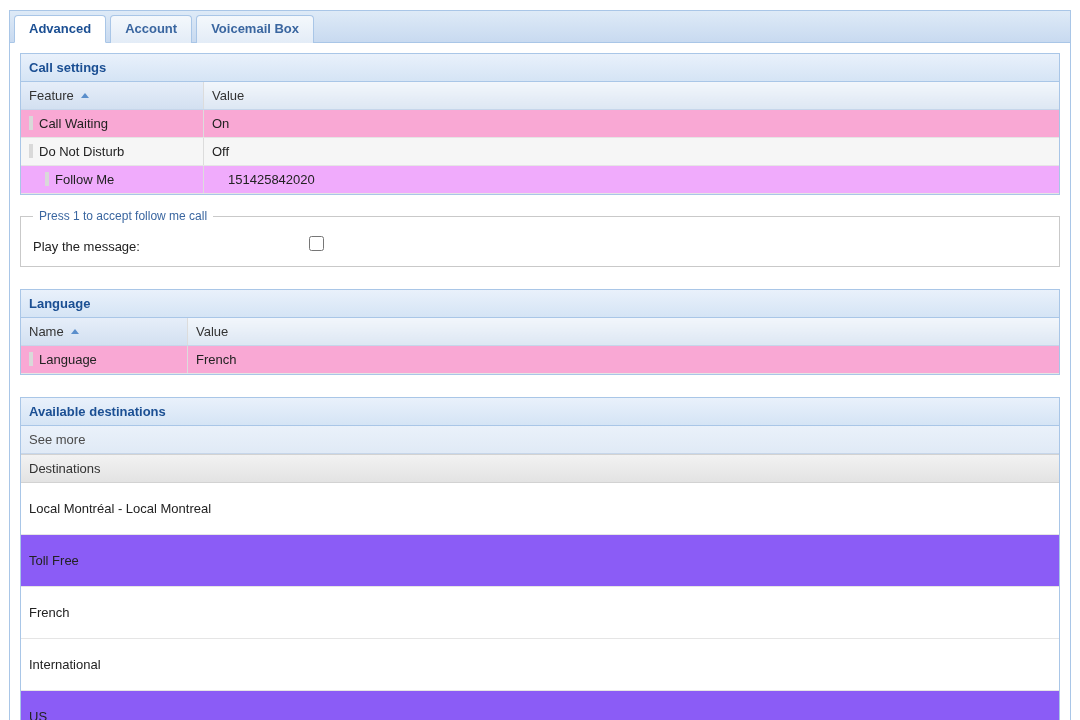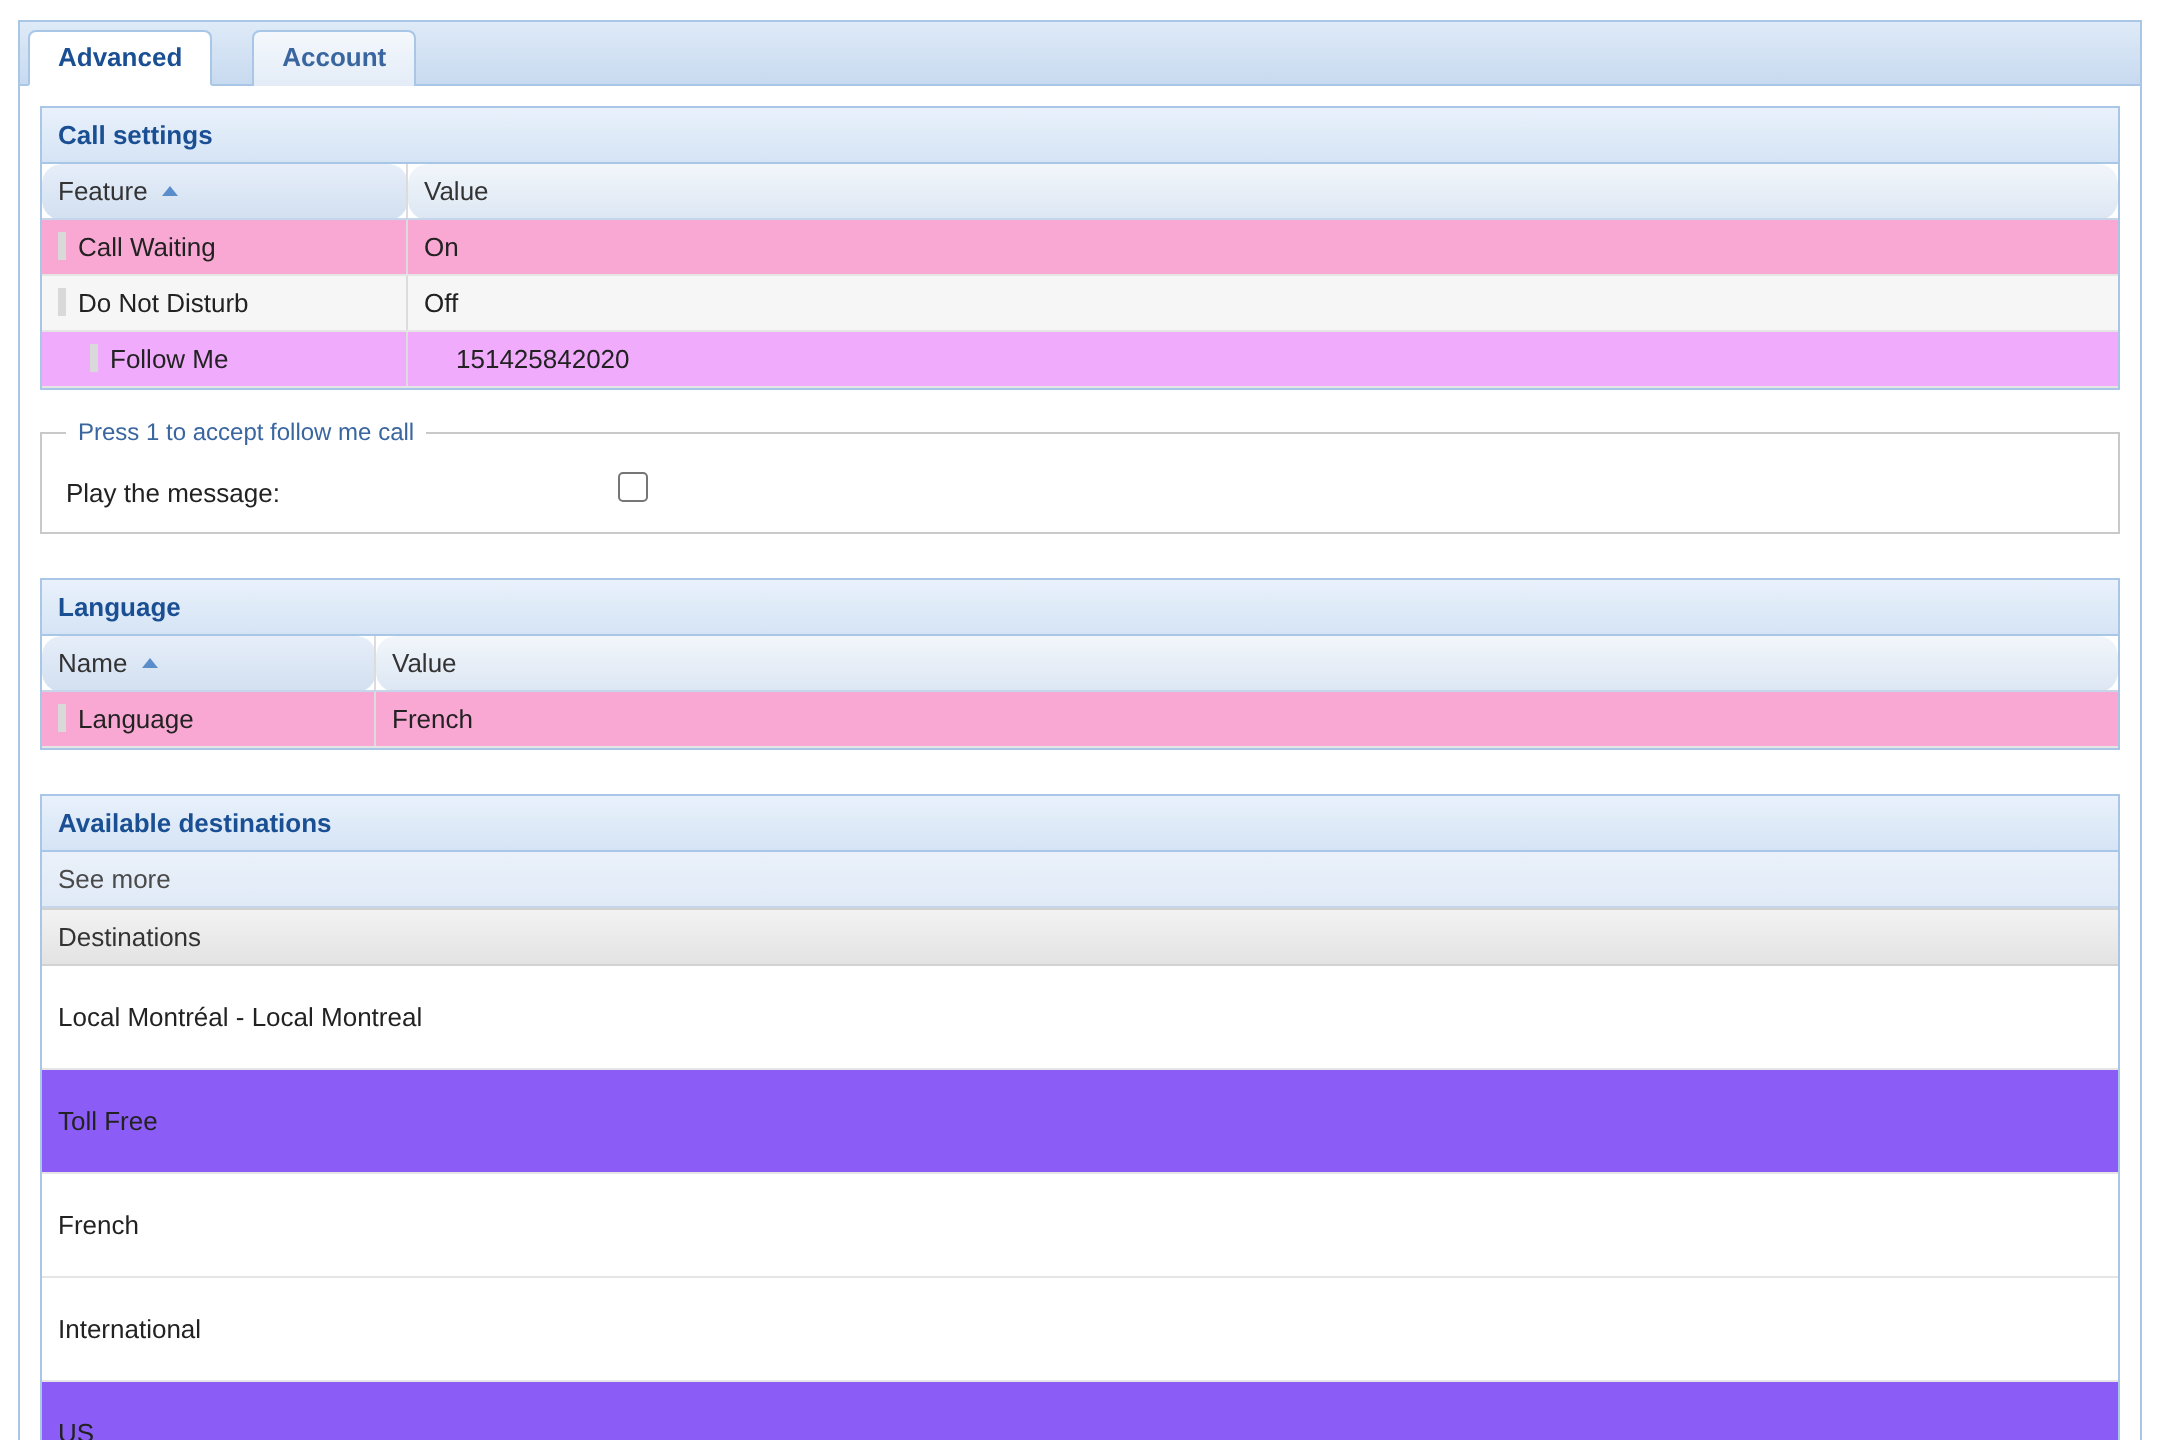--- a/index.html
+++ b/index.html
@@ -16,21 +16,21 @@
     border: 1px solid #a9c6e7;
     background: #fff;
   }
 
   
   .tab-strip {
     background: linear-gradient(#deeaf7, #c8daf0);
     border-bottom: 1px solid #a9c6e7;
     padding: 4px 4px 0 4px;
     display: flex;
-    gap: 20px;
+    gap: 4px;
   }
   .tab {
     border: 1px solid #a9c6e7;
     border-bottom: none;
     border-radius: 4px 4px 0 0;
     padding: 5px 14px 6px 14px;
     background: linear-gradient(#f4f8fc, #e3ecf7);
     color: #3a66a0;
     font-weight: bold;
     cursor: pointer;
@@ -71,21 +71,20 @@
     border-collapse: collapse;
     width: 100%;
   }
   table.grid th {
     background: linear-gradient(#f2f6fb, #dde7f3);
     border-bottom: 1px solid #c6d6ea;
     text-align: left;
     font-weight: normal;
     color: #333;
     padding: 6px 8px;
-    border-radius: 10px;
   }
   table.grid th.sorted {
     background: linear-gradient(#e6eef9, #d3e0f1);
   }
   table.grid td {
     padding: 6px 8px;
     border-bottom: 1px solid #e5e5e5;
     background: #f9a8d4;
   }
   table.grid tr.alt td {
@@ -150,20 +149,23 @@
 <body>
 
 <div class="page">
 
   <div class="tab-strip">
     <div class="tab active">
       <span>Advanced</span>
     </div>
     <div class="tab">
       <span>Account</span>
+    </div>
+    <div class="tab">
+      <span>Voicemail Box</span>
     </div>
   </div>
 
   <div class="content">
 
     <div class="panel">
       <div class="panel-header">Call settings</div>
       <table class="grid">
         <thead>
           <tr>

